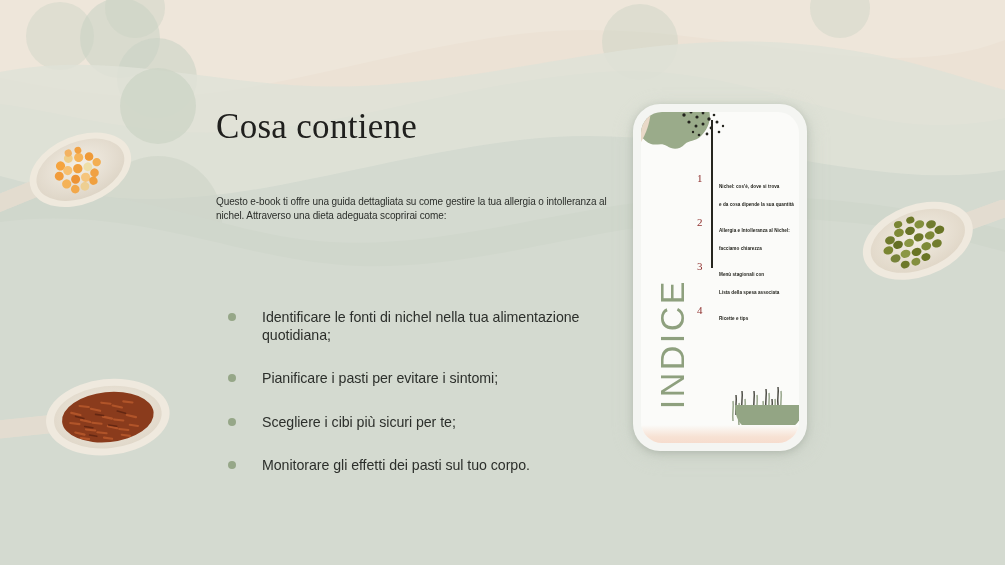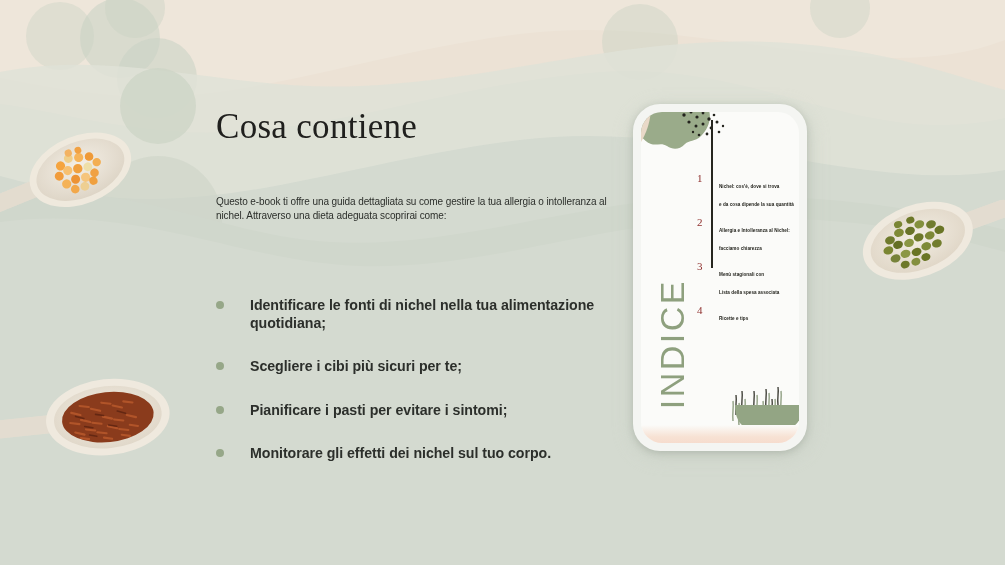--- a/index.html
+++ b/index.html
@@ -56,24 +56,23 @@
     font-size: 10px;
     line-height: 1.36;
     color: #2c2f2b;
     letter-spacing: -0.1px;
   }
   .bullets {
     position: absolute;
     top: 188px;
     left: 0;
     width: 400px;
-    margin: 0;
+    margin: 12px;
     padding: 0;
     list-style: none;
-    font-weight: bold;
   }
   .bullet {
     position: relative;
     padding-left: 34px;
     margin-bottom: 25px;
     font-size: 14.2px;
     line-height: 1.28;
     color: #2c2f2b;
     letter-spacing: -0.05px;
   }
@@ -226,29 +225,29 @@
   <div class="content">
     <h1 class="page-title">Cosa contiene</h1>
     <p class="intro">Questo e-book ti offre una guida dettagliata su come gestire la tua allergia o intolleranza al nichel. Attraverso una dieta adeguata scoprirai come:</p>
     <ul class="bullets">
       <li class="bullet">
         <span class="dot"></span>
         <span>Identificare le fonti di nichel nella tua alimentazione quotidiana;</span>
       </li>
       <li class="bullet">
         <span class="dot"></span>
+        <span>Pianificare i pasti per evitare i sintomi;</span>
+      </li>
+      <li class="bullet">
+        <span class="dot"></span>
         <span>Scegliere i cibi più sicuri per te;</span>
       </li>
       <li class="bullet">
         <span class="dot"></span>
-        <span>Pianificare i pasti per evitare i sintomi;</span>
-      </li>
-      <li class="bullet">
-        <span class="dot"></span>
-        <span>Monitorare gli effetti dei nichel sul tuo corpo.</span>
+        <span>Monitorare gli effetti dei pasti sul tuo corpo.</span>
       </li>
     </ul>
   </div>
 
   <div class="phone-shadow"></div>
   <div class="phone">
     <div class="phone-screen">
 
       <svg class="blob-top" viewBox="0 0 96 56">
         <path d="M0,0 H70 C76,10 72,22 64,30 C58,36 52,34 48,38 C42,44 36,44 30,40 C24,36 20,40 14,38 C6,35 0,26 0,16 Z" fill="#9aab8a"></path>

